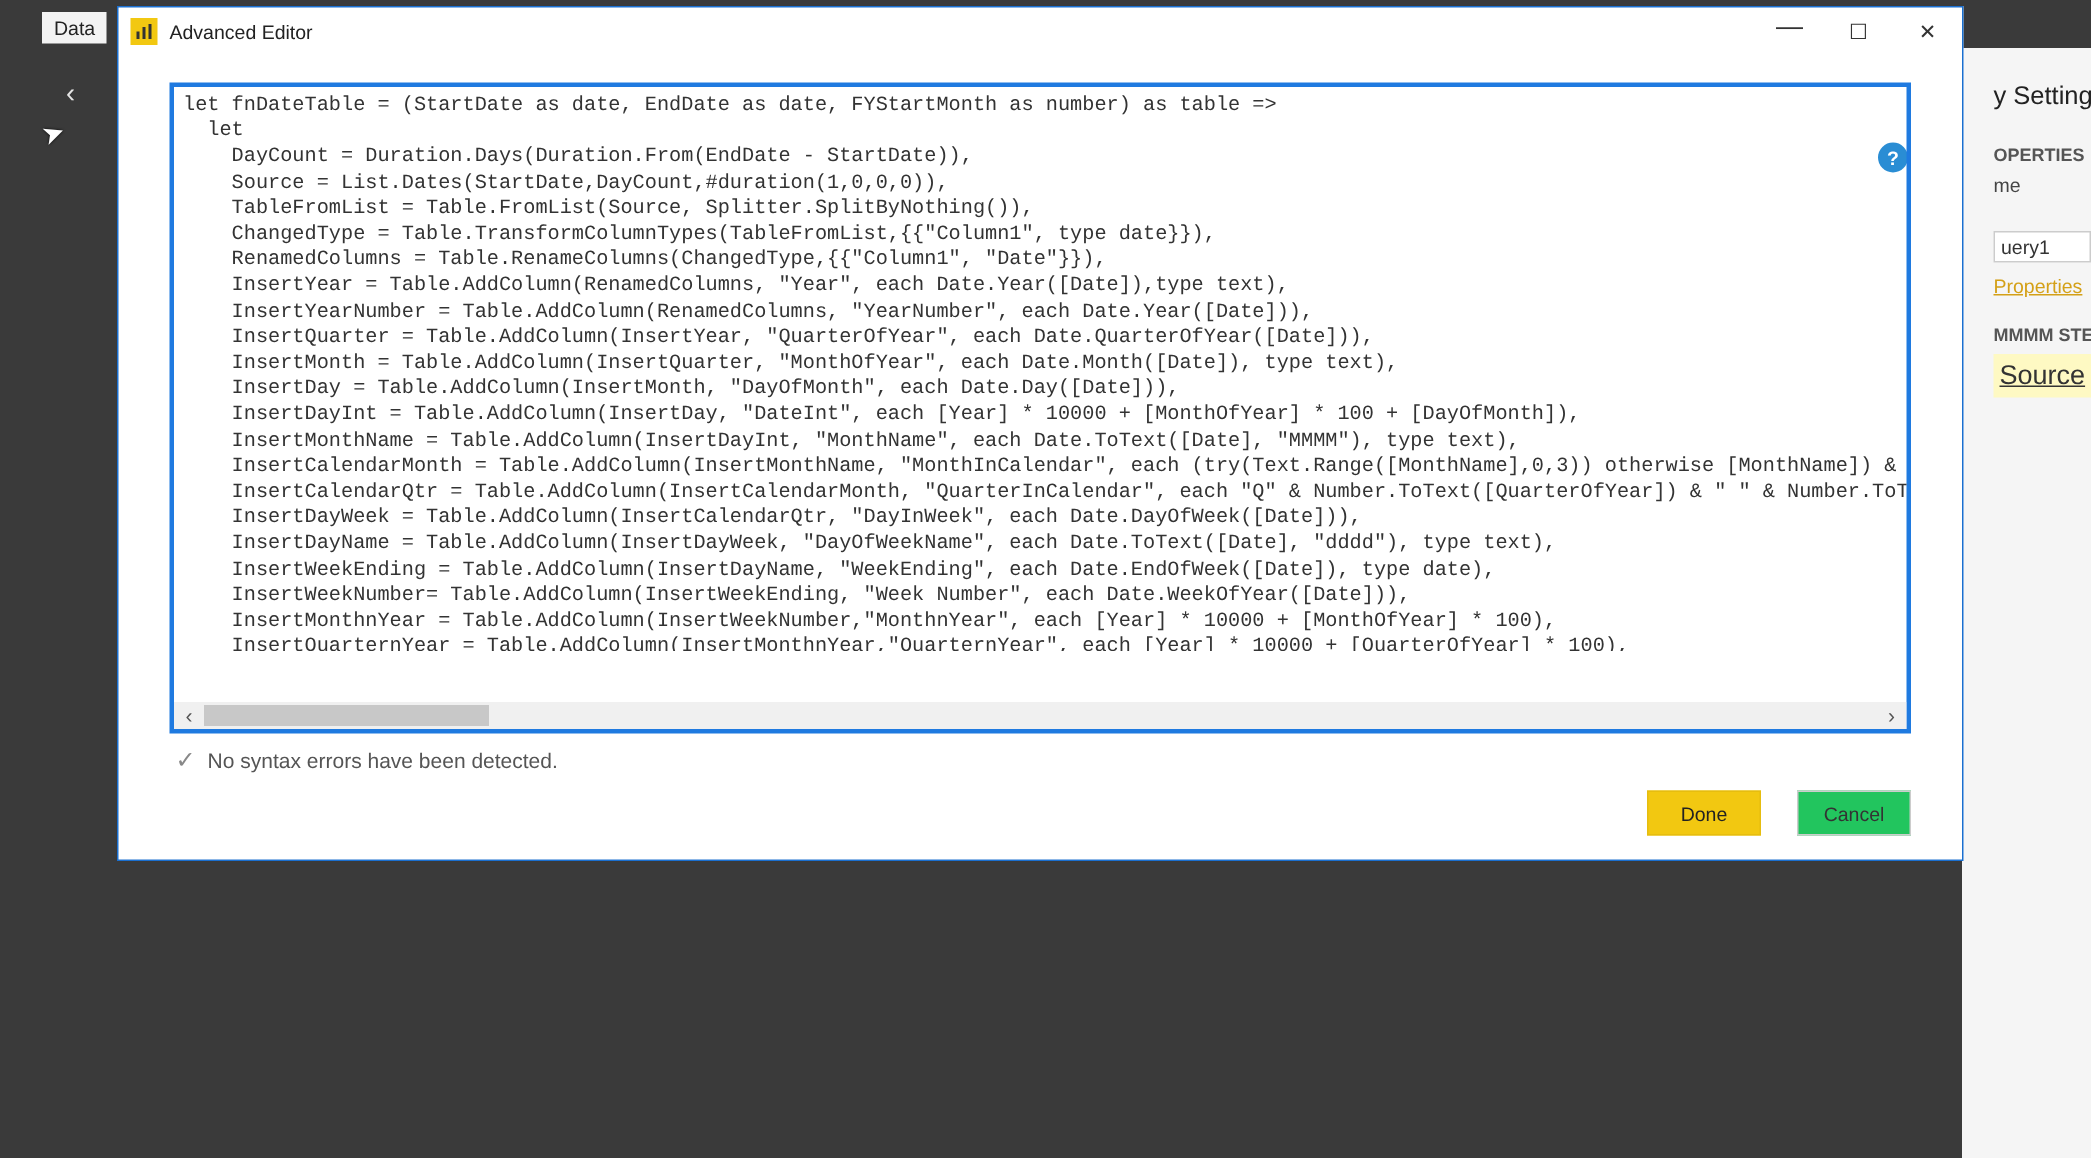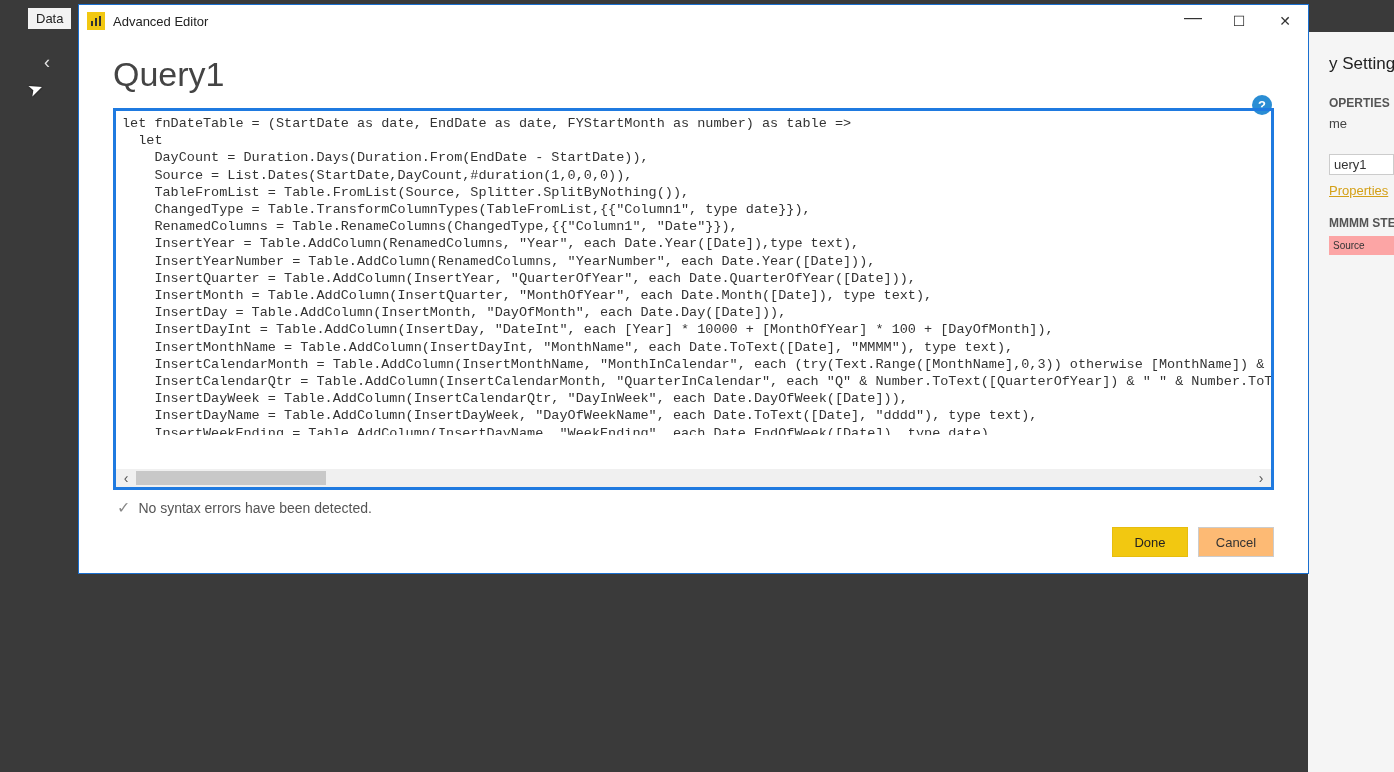--- a/index.html
+++ b/index.html
@@ -42,21 +42,21 @@
     color: #333;
     padding-top: 22px;
     padding-left: 21px;
     font-size: 14px;
     overflow: hidden;
   }
   .right-panel .hdr { font-size: 17px; font-weight: 400; color: #222; margin-bottom: 22px; white-space: nowrap; }
   .right-panel .sect { font-size: 12px; font-weight: bold; color: #555; margin-top: 6px; margin-bottom: 6px; white-space: nowrap; }
   .right-panel .lbl { font-size: 13px; color: #444; margin-bottom: 6px; white-space: nowrap; }
   .right-panel .link { font-size: 13px; color: #d4a017; text-decoration: underline; margin-bottom: 18px; white-space: nowrap; }
-  .right-panel .step { font-size: 10px; color: #333; background: #fca5a5; padding: 4px 4px; white-space: nowrap; }
+  .right-panel .step { font-size: 18px; color: #333; background: #fef9c3; padding: 4px 4px; white-space: nowrap; text-decoration: underline; }
   .right-panel .qname {
     background: #fff; border: 1px solid #ccc; padding: 2px 4px; font-size: 13px; margin-bottom: 8px; white-space: nowrap; margin-top: 23px;
   }
 
   .window {
     position: absolute;
     top: 4px;
     left: 78px;
     width: 1231px;
     height: 570px;
@@ -154,30 +154,30 @@
     color: #555;
   }
   .status-row .check {
     color: #888;
     margin-right: 8px;
     font-size: 16px;
   }
   .button-row {
     display: flex;
     justify-content: flex-end;
-    gap: 10px;
+    gap: 24px;
     padding-bottom: 4px;
   }
   .btn {
     min-width: 76px;
     height: 30px;
     font-size: 13px;
     display: flex; align-items: center; justify-content: center;
     border: 1px solid #ccc;
-    background: #fdba74;
+    background: #22c55e;
     color: #333;
   }
   .btn.primary {
     background: #f2c811;
     border-color: #e6bd0f;
     color: #222;
   }
   .caret {
     display: inline-block;
     width: 1px;
@@ -216,21 +216,20 @@
     </span>
     <span>Advanced Editor</span>
     <div class="win-controls">
       <div class="win-btn min">—</div>
       <div class="win-btn">☐</div>
       <div class="win-btn">✕</div>
     </div>
   </div>
 
   <div class="content">
-    <div class="query-title">Query1</div>
     <div class="help-icon">?</div>
 
     <div class="editor-box">
       <div class="editor-text" id="editor-text">let fnDateTable = (StartDate as date, EndDate as date, FYStartMonth as number) as table =&gt;
   let
     DayCount = Duration.Days(Duration.From(EndDate - StartDate)),
     Source = List.Dates(StartDate,DayCount,#duration(1,0,0,0)),
     TableFromList = Table.FromList(Source, Splitter.SplitByNothing()),
     ChangedType = Table.TransformColumnTypes(TableFromList,{{"Column1", type date}}),
     RenamedColumns = Table.RenameColumns(ChangedType,{{"Column1", "Date"}}),

